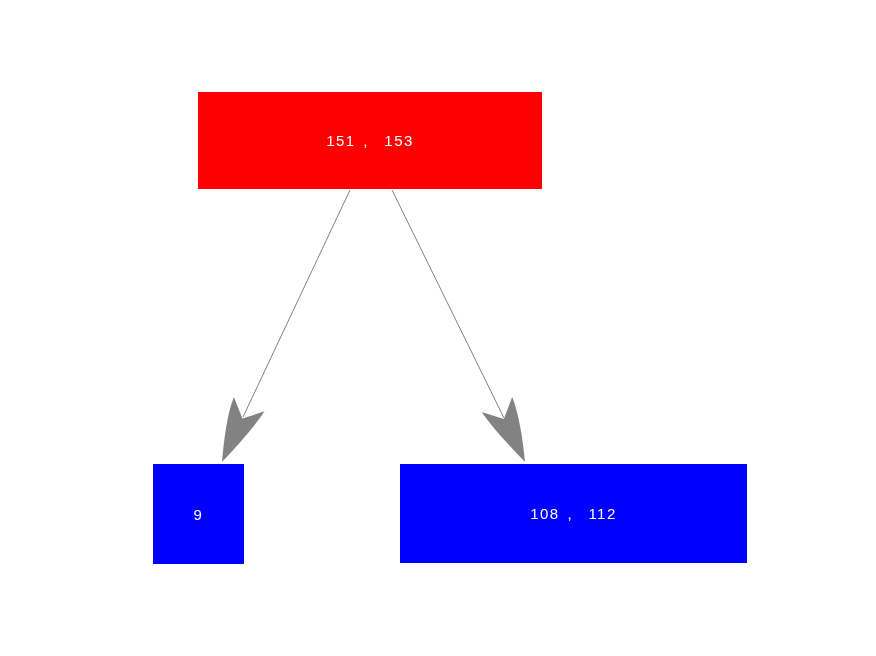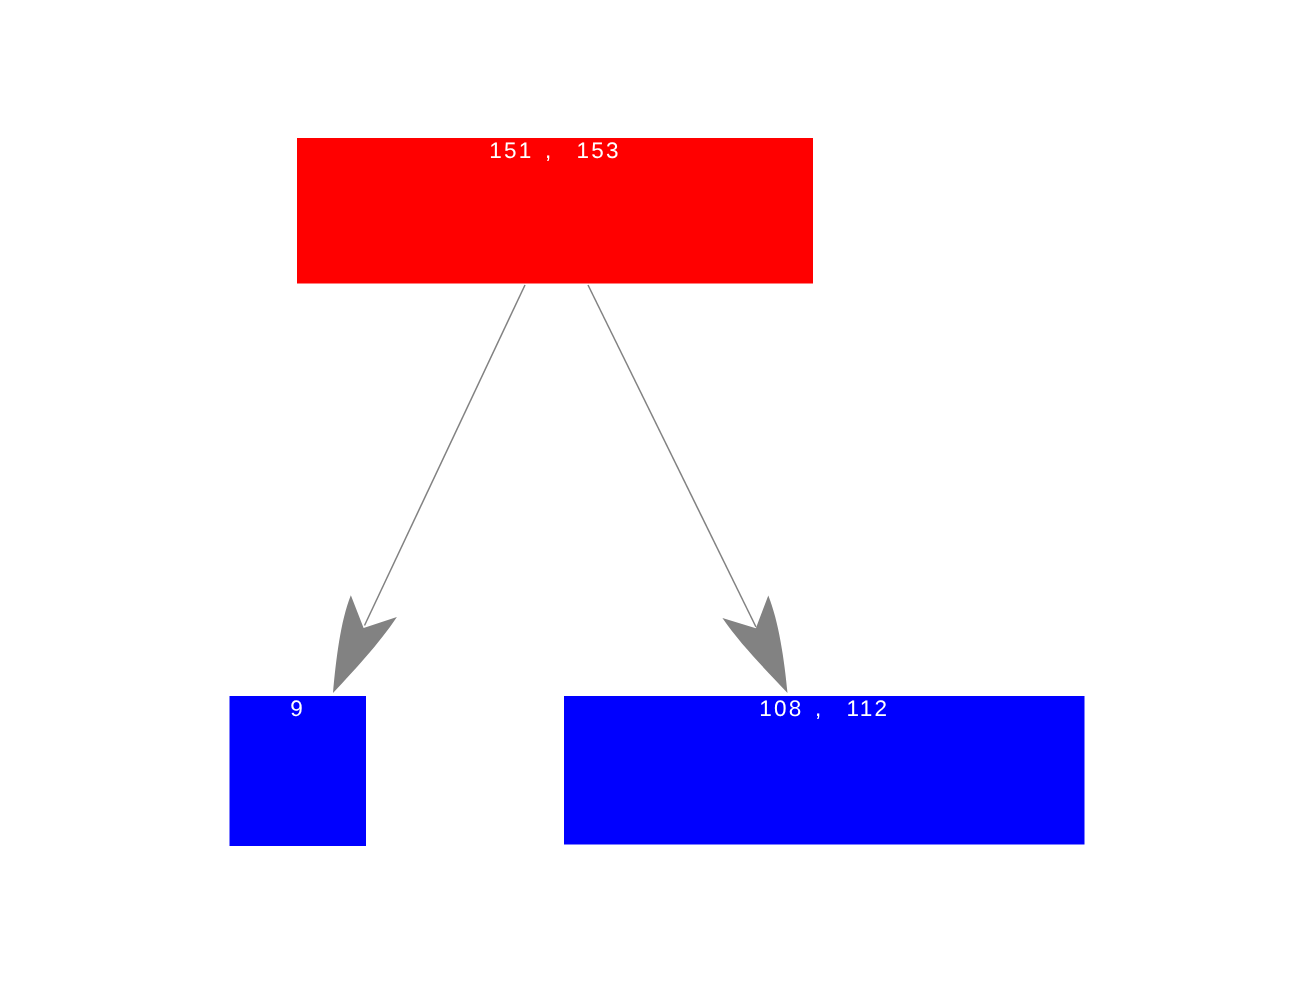--- a/index.html
+++ b/index.html
@@ -21,21 +21,21 @@
     top: 0;
     pointer-events: none;
   }
   .edge-line {
     stroke-width: 1;
     fill: none;
   }
   .node {
     position: absolute;
     display: flex;
-    align-items: flex-start;
+    align-items: center;
     justify-content: center;
   }
   .node-label {
     font-size: 15px;
     letter-spacing: 1.5px;
     word-spacing: 2px;
     white-space: pre;
   }
   .node-root   { left: 198px; top: 92px;  width: 344px; height: 97px;  }
   .node-left   { left: 153px; top: 464px; width: 91px;  height: 100px; }
@@ -64,17 +64,17 @@
   </svg>
 
   <div class="node node-root" style="background-color: rgb(255, 0, 0);">
     <span class="node-label" style="color: rgb(255, 255, 255);">151 ,  153</span>
   </div>
 
   <div class="node node-left" style="background-color: rgb(0, 0, 255);">
     <span class="node-label" style="color: rgb(255, 255, 255);">9</span>
   </div>
 
-  <div class="node node-right" style="background-color: rgb(0, 0, 255);">
+  <div class="node node-right" style="background-color: rgb(0, 0, 255); margin-left: 24px;">
     <span class="node-label" style="color: rgb(255, 255, 255);">108 ,  112</span>
   </div>
 
 </div>
 
 </body></html>

